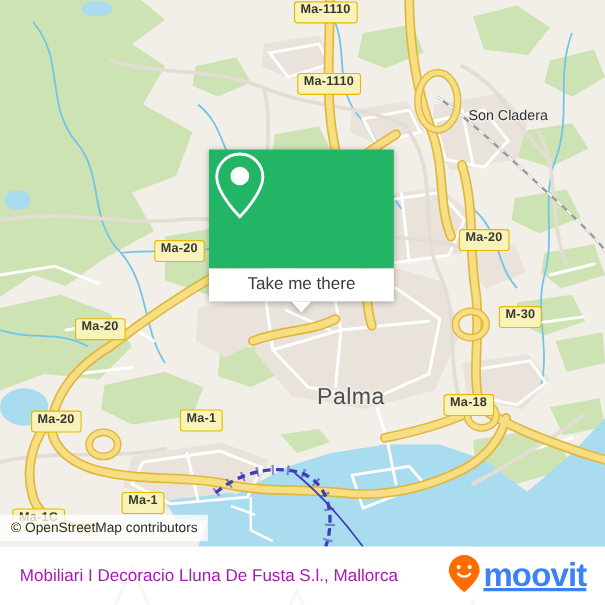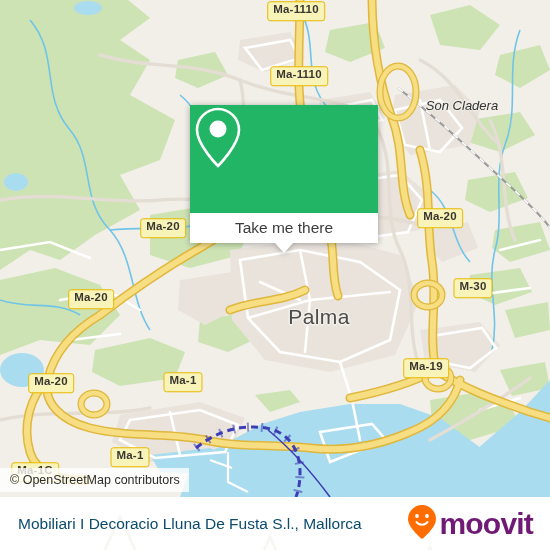--- a/index.html
+++ b/index.html
@@ -40,37 +40,37 @@
   .place-major {
     position: absolute;
     transform: translate(-50%, -50%);
     color: #4d4d4d;
     font-size: 21px;
     letter-spacing: .4px;
     white-space: nowrap;
     text-shadow:
       1.5px 0 #f2efe9, -1.5px 0 #f2efe9, 0 1.5px #f2efe9, 0 -1.5px #f2efe9,
       1px 1px #f2efe9, -1px -1px #f2efe9, 1px -1px #f2efe9, -1px 1px #f2efe9;
+    margin-top: 44px;
   }
   .place-minor {
     position: absolute;
     transform: translate(-50%, -50%);
     color: #333333;
     font-size: 13px;
-    font-style: italic;
     white-space: nowrap;
     text-shadow:
       1.2px 0 #f2efe9, -1.2px 0 #f2efe9, 0 1.2px #f2efe9, 0 -1.2px #f2efe9;
   }
 
   
   .popup {
     position: absolute;
-    left: 190px; top: 105px;
-    width: 188px;
+    left: 190px; top: 136px;
+    width: 168px;
     filter: drop-shadow(0 1px 3px rgba(0,0,0,.32));
     text-align: center;
   }
   .popup-top {
     height: 108px;
     background: #22b565;
     display: flex; align-items: center; justify-content: center;
   }
   .popup-bottom {
     height: 30px;
@@ -108,36 +108,37 @@
     left: 0; top: 497px;
     width: 550px; height: 53px;
     background: #ffffff;
     display: flex; align-items: center;
     overflow: hidden;
   }
   .footer-watermark { position: absolute; left: 0; top: -100px; opacity: .5; }
   .footer-title {
     position: relative;
     margin-left: 18px;
-    color: #0c4a6e;
+    color: #a21caf;
     font-size: 15.5px;
     white-space: nowrap;
   }
   .brand {
     position: absolute;
     right: 17px; top: 50%;
     transform: translateY(-50%);
     display: flex; align-items: center; gap: 2px;
   }
   .brand-word {
-    color: #701a75;
+    color: #3b82f6;
     font-size: 30px;
     font-weight: bold;
     letter-spacing: -.8px;
     line-height: 1;
+    text-decoration: underline;
   }
 </style>
 </head>
 <body>
 
 <div id="app">
 
   <div class="map">
     <svg width="550" height="497" viewBox="0 0 550 497">
       <defs>
@@ -310,21 +311,21 @@
         <path d="M210,460 L232,468"></path>
       </g>
     </svg>
 
     <div class="shield" style="left:296px; top:11px">Ma-1110</div>
     <div class="shield" style="left:299px; top:76px">Ma-1110</div>
     <div class="shield" style="left:163px; top:228px">Ma-20</div>
     <div class="shield" style="left:91px;  top:299px">Ma-20</div>
     <div class="shield" style="left:440px; top:218px">Ma-20</div>
     <div class="shield" style="left:473px; top:288px">M-30</div>
-    <div class="shield" style="left:426px; top:368px">Ma-19</div>
+    <div class="shield" style="left:426px; top:368px">Ma-18</div>
     <div class="shield" style="left:51px;  top:383px">Ma-20</div>
     <div class="shield" style="left:183px; top:382px">Ma-1</div>
     <div class="shield" style="left:35px;  top:472px">Ma-1C</div>
     <div class="shield" style="left:130px; top:457px">Ma-1</div>
 
     <div class="place-major" style="left:319px; top:317px">Palma</div>
     <div class="place-minor" style="left:462px; top:105px">Son Cladera</div>
 
     <div class="popup">
       <div class="popup-top">

